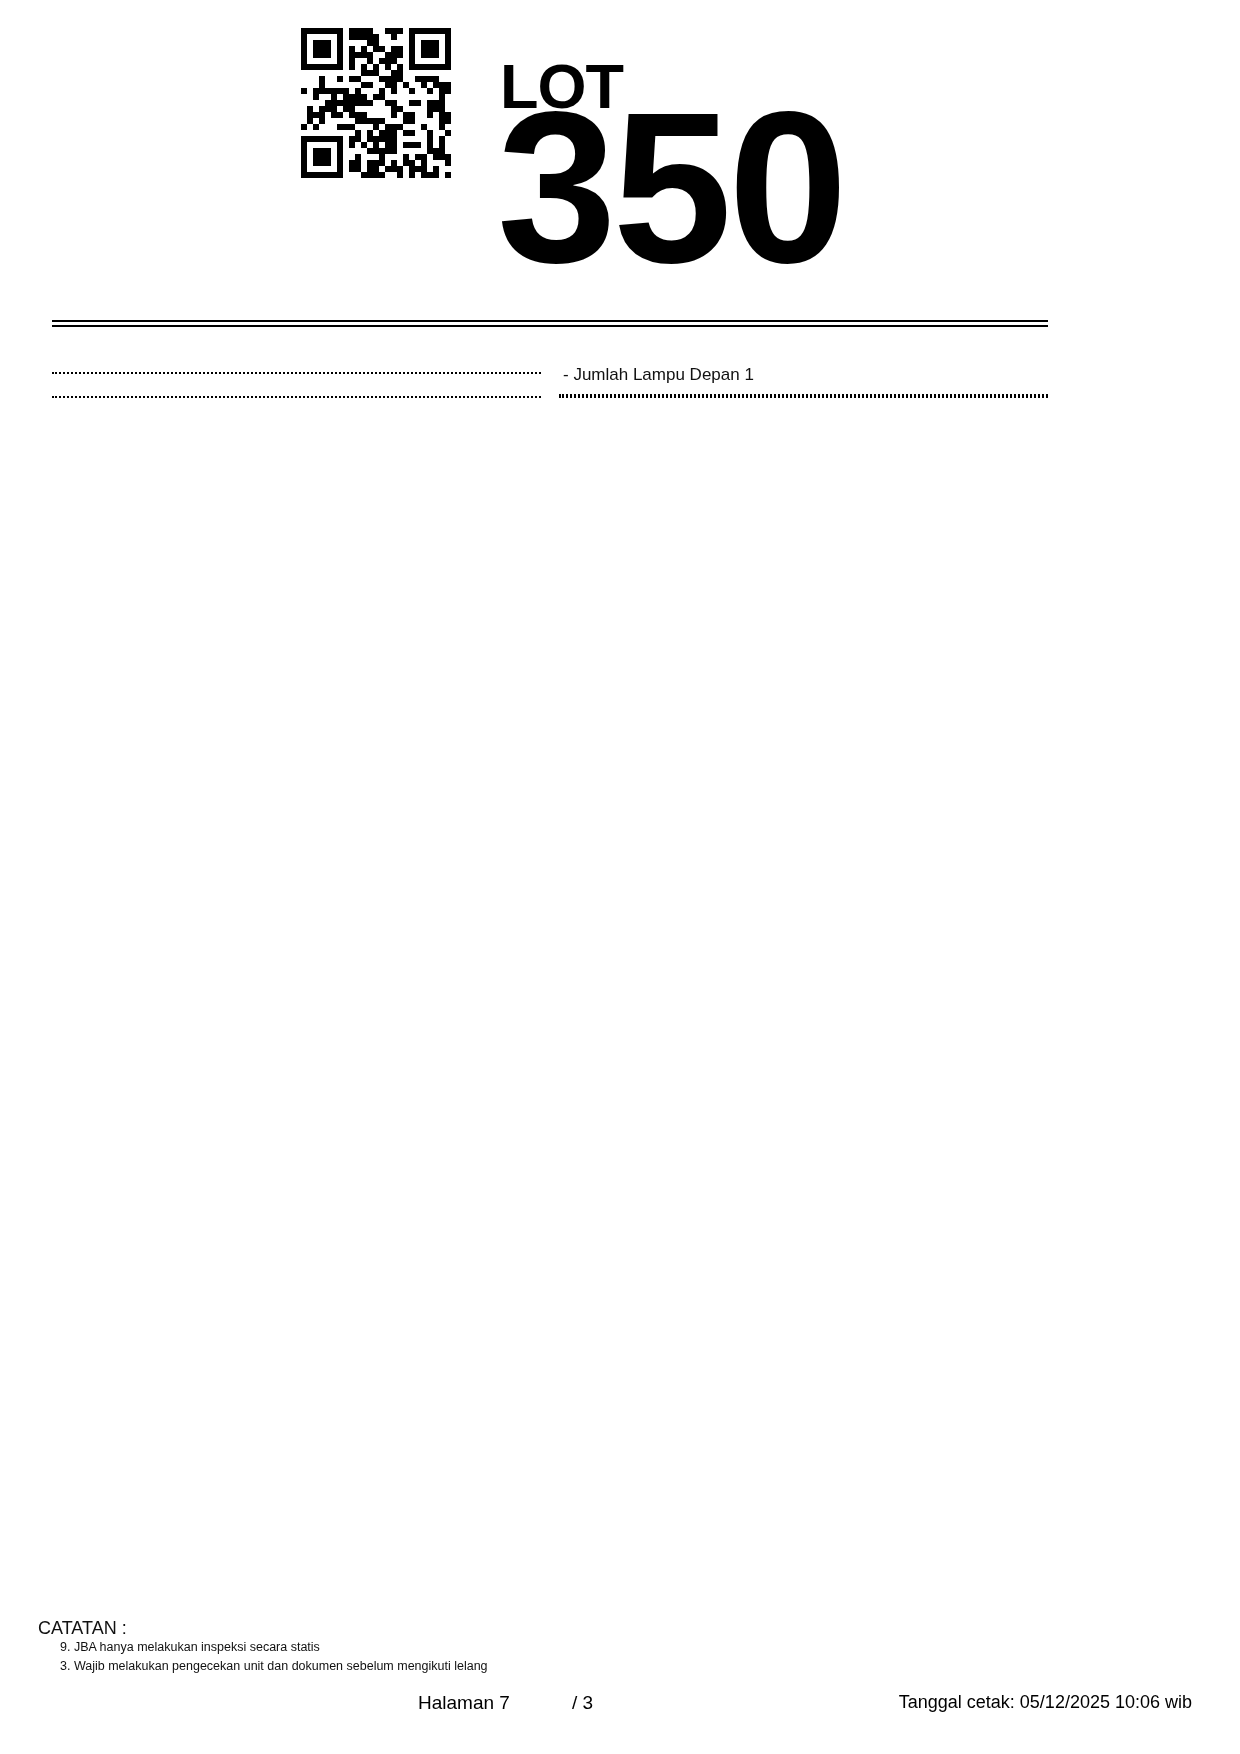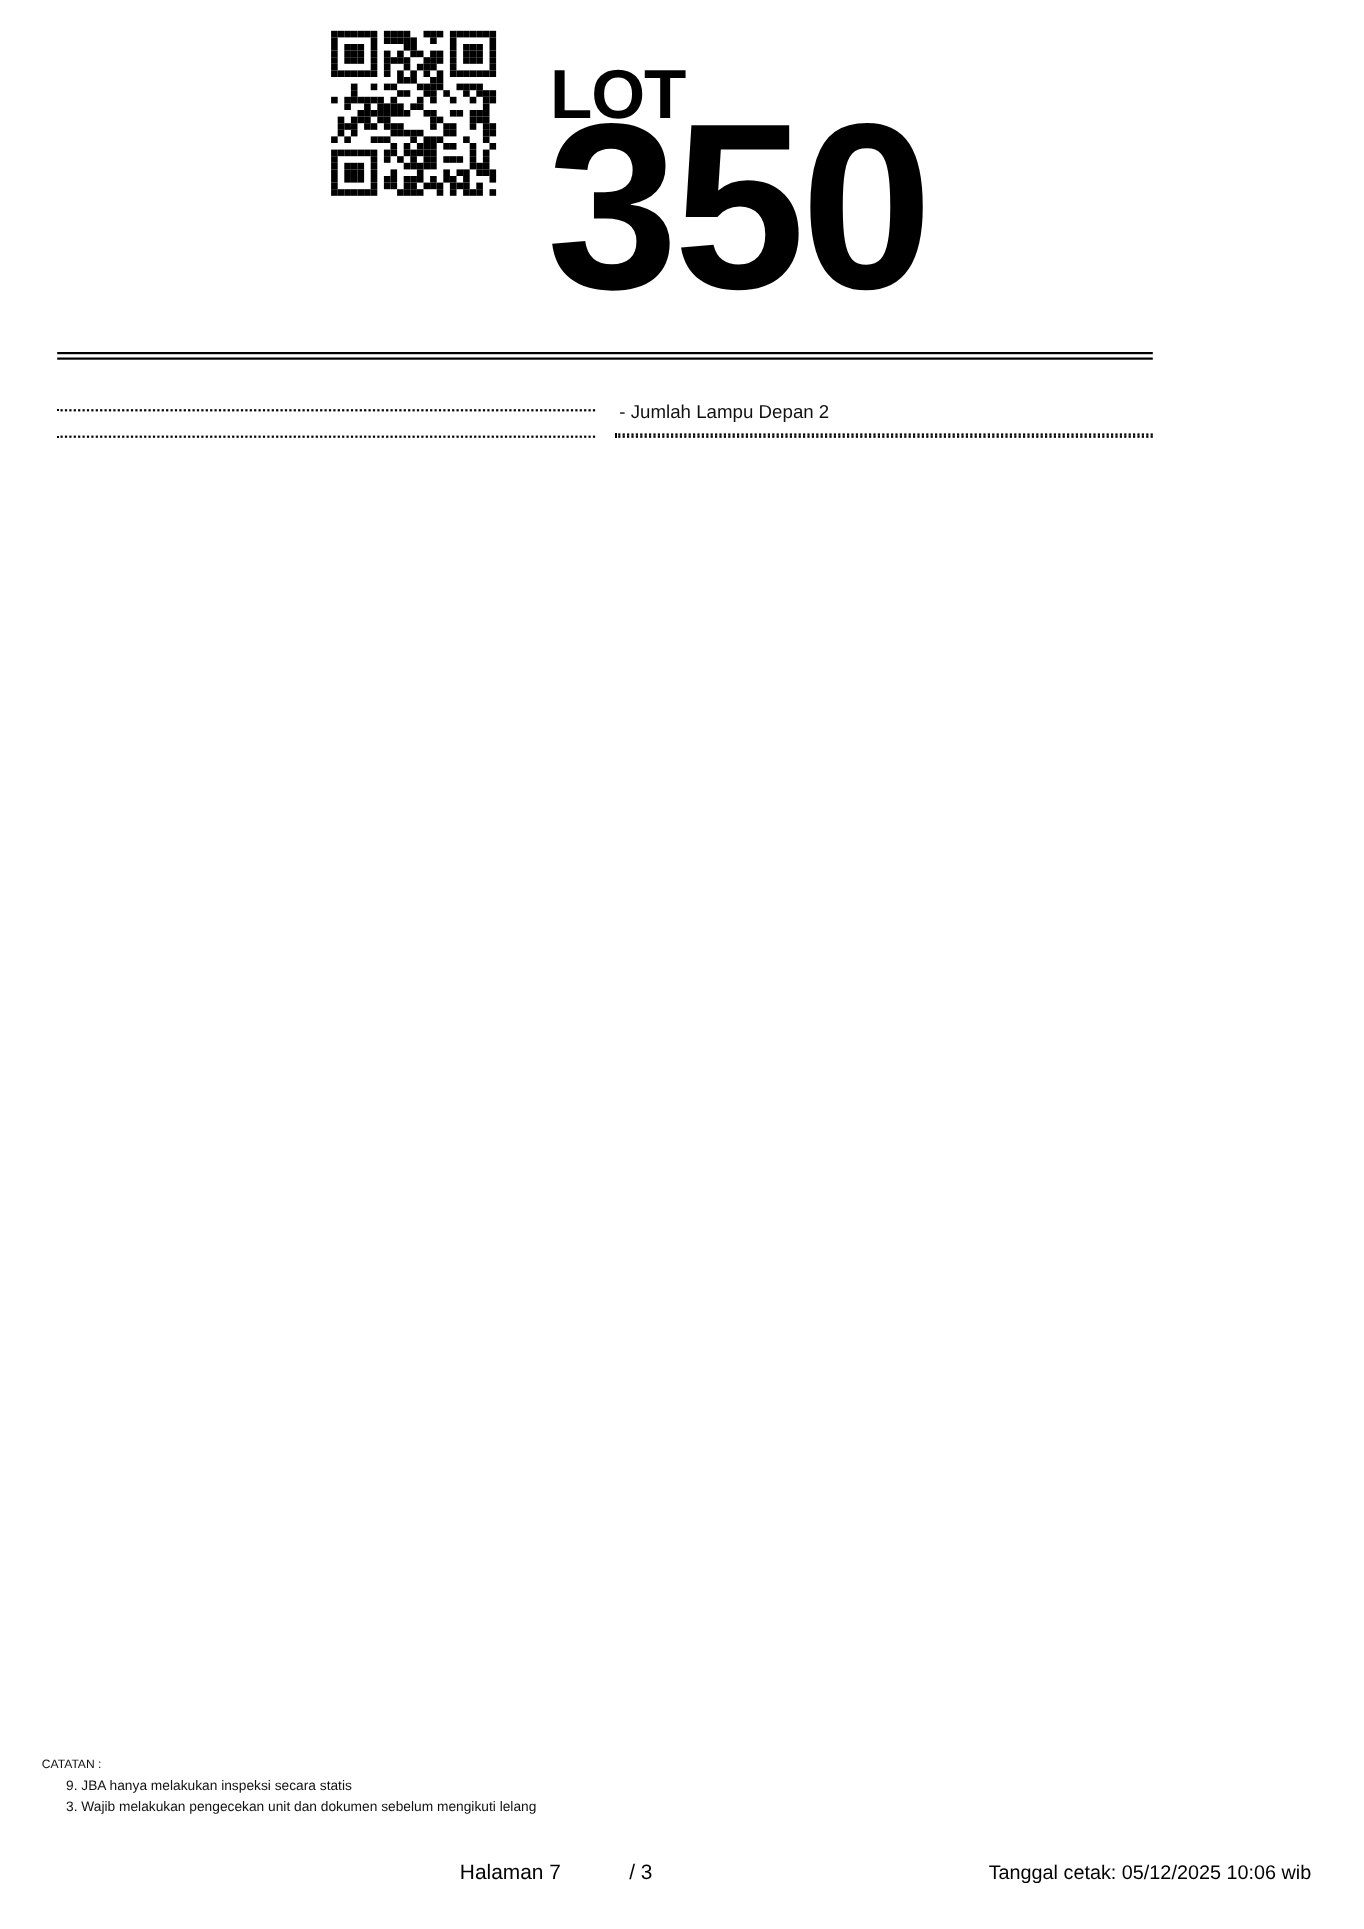--- a/index.html
+++ b/index.html
@@ -119,21 +119,22 @@
   
   .notes {
     position: absolute;
     left: 38px;
     top: 1595px;
     font-size: 13px;
     line-height: 19px;
     color: #111;
   }
   .notes .title {
-    font-size: 11px;
+    font-size: 18px;
+    margin-top: 24px;
   }
   .notes ol {
     margin: 0;
     padding: 0 0 0 22px;
     list-style: none;
   }
   .notes li {
     font-size: 12.5px;
     line-height: 19px;
   }
@@ -801,21 +802,21 @@
 <div class="columns">
 
   <div class="col">
     <div class="item empty"></div>
     <div class="dotrule"></div>
     <div class="item empty"></div>
     <div class="dotrule"></div>
   </div>
 
   <div class="col">
-    <div class="item">- Jumlah Lampu Depan 2</div>
+    <div class="item">- Jumlah Lampu Depan 1</div>
     <div class="dotrule"></div>
     <div class="dotrule"></div>
   </div>
 
 </div>
 
 <div class="notes">
   <div class="title">CATATAN :</div>
   <ol>
     <li>9. JBA hanya melakukan inspeksi secara statis</li>

